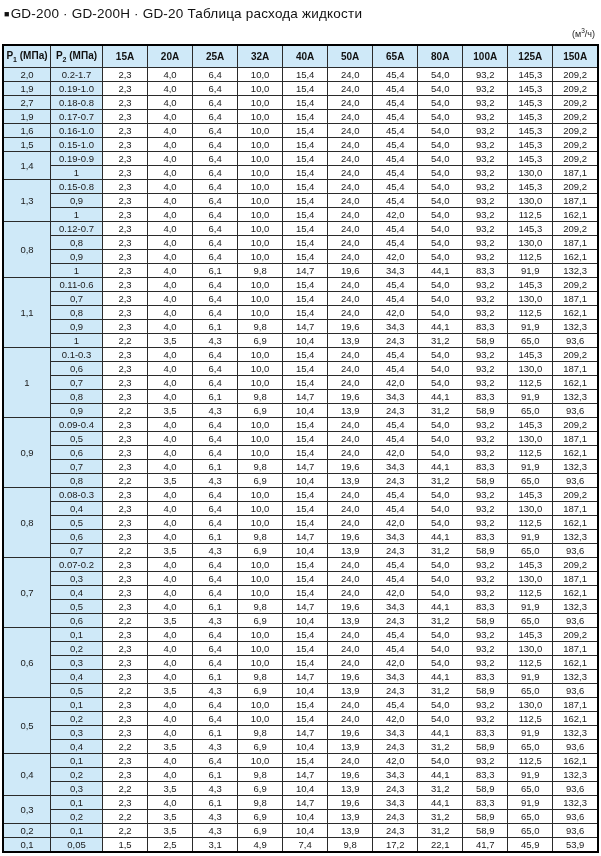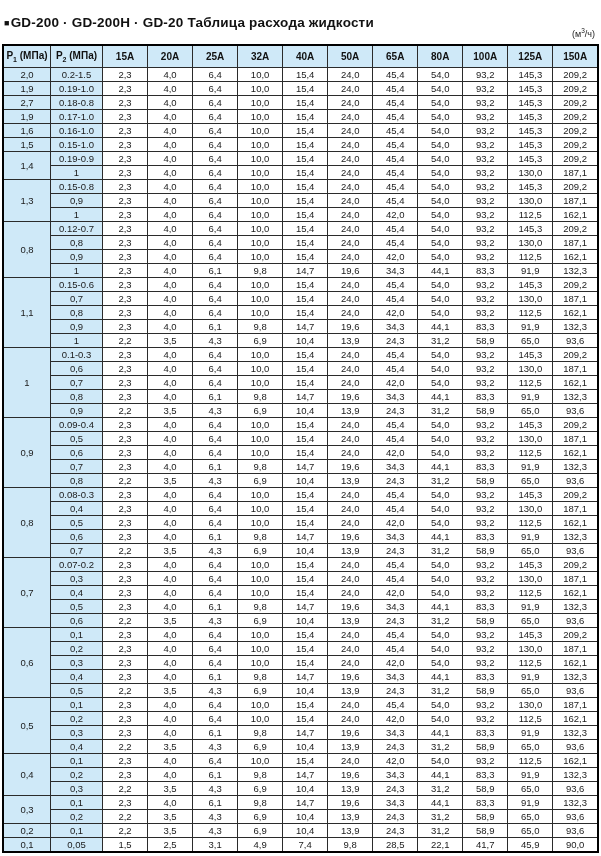--- a/index.html
+++ b/index.html
@@ -12,24 +12,24 @@
     color: #111;
   }
   .page {
     position: relative;
     width: 601px;
     height: 856px;
     overflow: hidden;
   }
   .title {
     position: absolute;
-    top: 15px;
+    top: 6px;
     left: 4px;
     font-size: 13.5px;
-    font-weight: bold;
+    font-weight: normal;
     letter-spacing: 0.2px;
     white-space: nowrap;
   }
   .title .bullet {
     font-size: 9px;
     vertical-align: 1px;
     margin-right: 1px;
   }
   .units {
     position: absolute;
@@ -106,21 +106,21 @@
           <th>65A</th>
           <th>80A</th>
           <th>100A</th>
           <th>125A</th>
           <th>150A</th>
         </tr>
     </thead>
     <tbody>
         <tr class="group-start">
           <td class="pcol" rowspan="1">2,0</td>
-          <td class="pcol">0.2-1.5</td>
+          <td class="pcol">0.2-1.7</td>
           <td>2,3</td>
           <td>4,0</td>
           <td>6,4</td>
           <td>10,0</td>
           <td>15,4</td>
           <td>24,0</td>
           <td>45,4</td>
           <td>54,0</td>
           <td>93,2</td>
           <td>145,3</td>
@@ -151,21 +151,21 @@
           <td>15,4</td>
           <td>24,0</td>
           <td>45,4</td>
           <td>54,0</td>
           <td>93,2</td>
           <td>145,3</td>
           <td>209,2</td>
         </tr>
         <tr class="group-start">
           <td class="pcol" rowspan="1">1,9</td>
-          <td class="pcol">0.17-1.0</td>
+          <td class="pcol">0.17-0.7</td>
           <td>2,3</td>
           <td>4,0</td>
           <td>6,4</td>
           <td>10,0</td>
           <td>15,4</td>
           <td>24,0</td>
           <td>45,4</td>
           <td>54,0</td>
           <td>93,2</td>
           <td>145,3</td>
@@ -325,21 +325,21 @@
           <td>14,7</td>
           <td>19,6</td>
           <td>34,3</td>
           <td>44,1</td>
           <td>83,3</td>
           <td>91,9</td>
           <td>132,3</td>
         </tr>
         <tr class="group-start">
           <td class="pcol" rowspan="5">1,1</td>
-          <td class="pcol">0.15-0.6</td>
+          <td class="pcol">0.11-0.6</td>
           <td>2,3</td>
           <td>4,0</td>
           <td>6,4</td>
           <td>10,0</td>
           <td>15,4</td>
           <td>24,0</td>
           <td>45,4</td>
           <td>54,0</td>
           <td>93,2</td>
           <td>145,3</td>
@@ -902,22 +902,22 @@
         </tr>
         <tr class="group-start">
           <td class="pcol" rowspan="1">0,1</td>
           <td class="pcol">0,05</td>
           <td>1,5</td>
           <td>2,5</td>
           <td>3,1</td>
           <td>4,9</td>
           <td>7,4</td>
           <td>9,8</td>
-          <td>28,5</td>
+          <td>17,2</td>
           <td>22,1</td>
           <td>41,7</td>
           <td>45,9</td>
-          <td>90,0</td>
+          <td>53,9</td>
         </tr>
       </tbody>
   </table>
 
 </div>
 
 </body></html>

